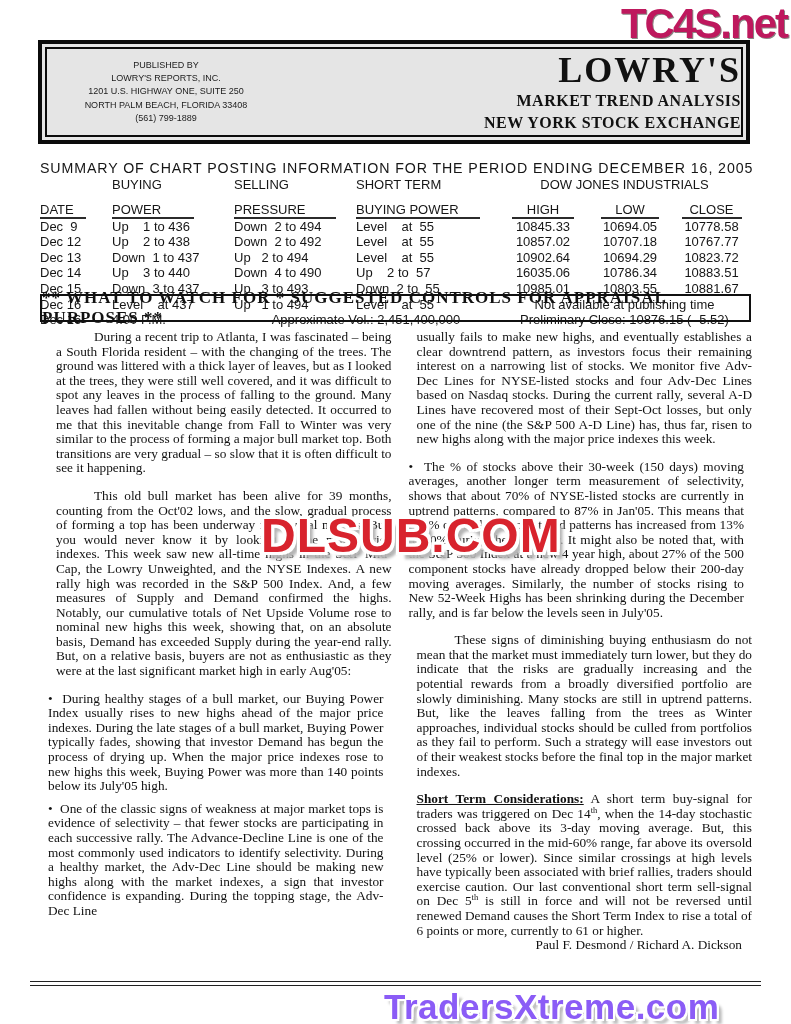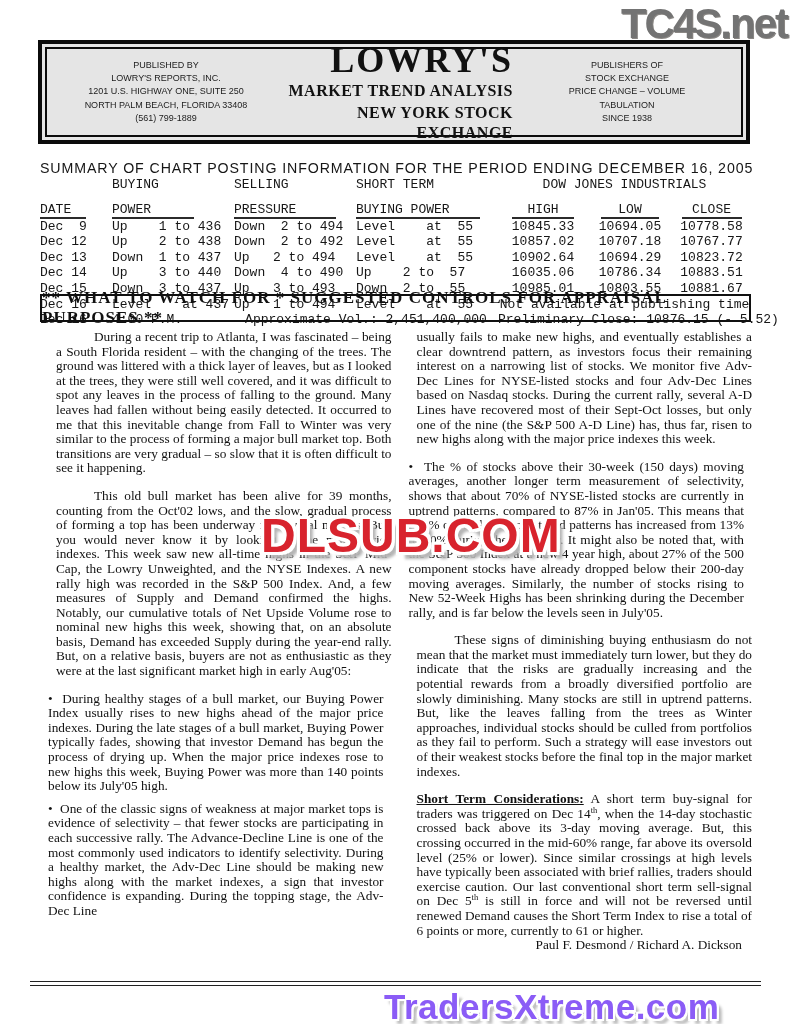--- a/index.html
+++ b/index.html
@@ -2,21 +2,21 @@
 <html><head>
 <meta charset="utf-8">
 <style>
   html,body{margin:0;padding:0;background:#e8e8e8;}
   .page{position:relative;width:791px;height:1024px;background:#ffffff;margin:0 auto;
         overflow:hidden;font-family:"Liberation Serif",serif;color:#111;}
 
   
   .wm-top{position:absolute;top:0px;right:4px;z-index:9;
           font-family:"Liberation Sans",sans-serif;font-weight:bold;
-          font-size:42px;letter-spacing:-2px;color:#737373;
+          font-size:42px;letter-spacing:-2px;color:#be185d;
           text-shadow:1px 1px 0 #8a8784;}
   .wm-mid{position:absolute;top:508px;left:261px;z-index:9;
           font-family:"Liberation Sans",sans-serif;font-weight:bold;
           font-size:48px;letter-spacing:1px;color:#d8232d;
           text-shadow:-3px -3px 0 #fff,3px -3px 0 #fff,-3px 3px 0 #fff,3px 3px 0 #fff,
                       0 -3px 0 #fff,0 3px 0 #fff,-3px 0 0 #fff,3px 0 0 #fff,
                       6px 7px 3px #b5b5b5;}
   .wm-bottom{position:absolute;top:987px;left:384px;z-index:9;
           font-family:"Liberation Sans",sans-serif;font-weight:bold;
           font-size:35px;letter-spacing:0.5px;color:#8b5cf6;
@@ -36,21 +36,21 @@
   .mast-right{width:228px;}
   .brand-title{font-family:"Liberation Serif",serif;font-weight:bold;font-size:36px;
                letter-spacing:2px;line-height:1.0;}
   .brand-sub{font-family:"Liberation Serif",serif;font-weight:bold;font-size:16px;
              letter-spacing:0.5px;line-height:1.2;margin-top:3px;}
 
   
   .summary{position:absolute;left:40px;top:160px;width:711px;
            font-family:"Liberation Sans",sans-serif;color:#161616;z-index:2;}
   .summary-heading{text-align:center;font-size:14.2px;letter-spacing:0.9px;white-space:nowrap;}
-  table.posting{width:100%;border-collapse:collapse;table-layout:fixed;margin-top:1px;font-family:Liberation Mono, monospace;}
+  table.posting{width:100%;border-collapse:collapse;table-layout:fixed;margin-top:1px;}
   table.posting td{padding:0;font-size:13px;line-height:15.6px;white-space:pre;
                    overflow:visible;vertical-align:bottom;}
   table.posting td.c{text-align:center;}
   td.first{padding-left:8px;}
   .hu{display:inline-block;border-bottom:2px solid #2b2b2b;padding-bottom:0px;line-height:14px;margin-top:10px;}
   .w-date{width:46px}.w-power{width:82px}.w-pressure{width:102px}.w-bp{width:124px}
   .w-high{width:62px;text-align:center}.w-low{width:58px;text-align:center}.w-close{width:60px;text-align:center}
 
   
   .banner{position:absolute;left:40px;top:294px;width:711px;height:28px;
@@ -89,27 +89,20 @@
         <div>PUBLISHED BY</div>
         <div>LOWRY'S REPORTS, INC.</div>
         <div>1201 U.S. HIGHWAY ONE, SUITE 250</div>
         <div>NORTH PALM BEACH, FLORIDA 33408</div>
         <div>(561) 799-1889</div>
       </div>
       <div class="mast-center">
         <div class="brand-title">LOWRY'S</div>
         <div class="brand-sub">MARKET TREND ANALYSIS</div>
         <div class="brand-sub">NEW YORK STOCK EXCHANGE</div>
-      </div>
-      <div class="mast-col mast-right">
-        <div>PUBLISHERS OF</div>
-        <div>STOCK EXCHANGE</div>
-        <div>PRICE CHANGE – VOLUME</div>
-        <div>TABULATION</div>
-        <div>SINCE 1938</div>
       </div>
     </div>
   </div>
 
   <div class="summary">
     <div class="summary-heading">SUMMARY OF CHART POSTING INFORMATION FOR THE PERIOD ENDING DECEMBER 16, 2005</div>
     <table class="posting">
       <colgroup>
         <col style="width:72px">
           <col style="width:122px">

